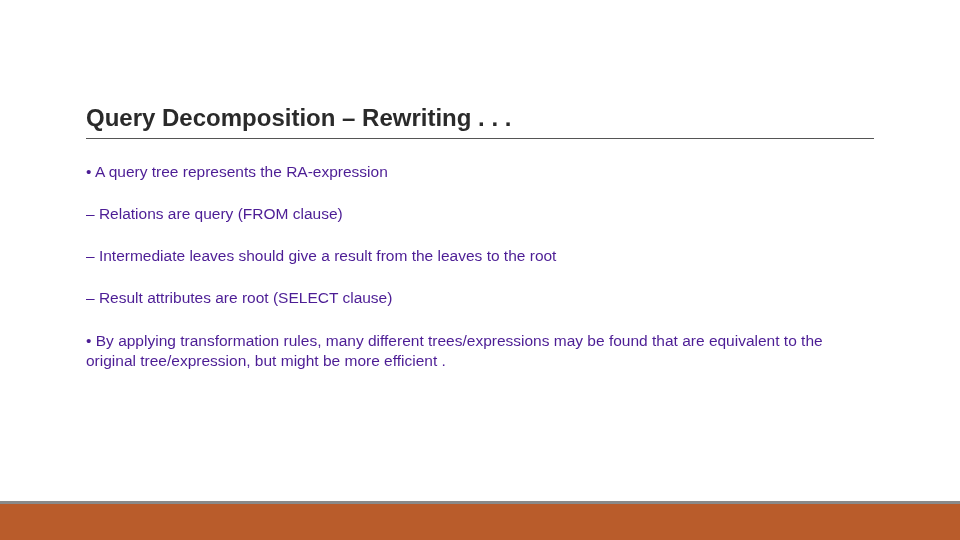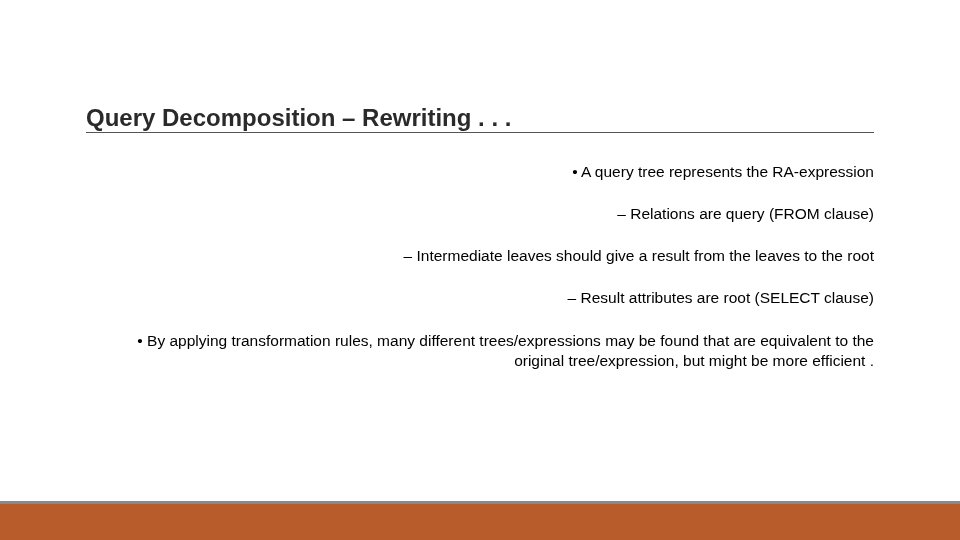--- a/index.html
+++ b/index.html
@@ -20,33 +20,32 @@
     box-sizing: border-box;
   }
   .title {
     position: absolute;
     left: 86px;
     top: 104px;
     right: 86px;
     font-size: 24px;
     font-weight: 700;
     color: #2a2a2a;
-    padding-bottom: 0;
+    padding-bottom: 6px;
     border-bottom: 1px solid #555;
     letter-spacing: 0px;
   }
   .body {
     position: absolute;
     left: 86px;
     top: 162px;
     right: 86px;
     font-size: 15.5px;
     line-height: 1.3;
-    color: #000000;
-    text-align: right;
+    color: #4c1d95;
   }
   .body p {
     margin: 0 0 22px 0;
   }
   .bottom-bar {
     position: absolute;
     left: 0;
     right: 0;
     bottom: 0;
     height: 36px;

